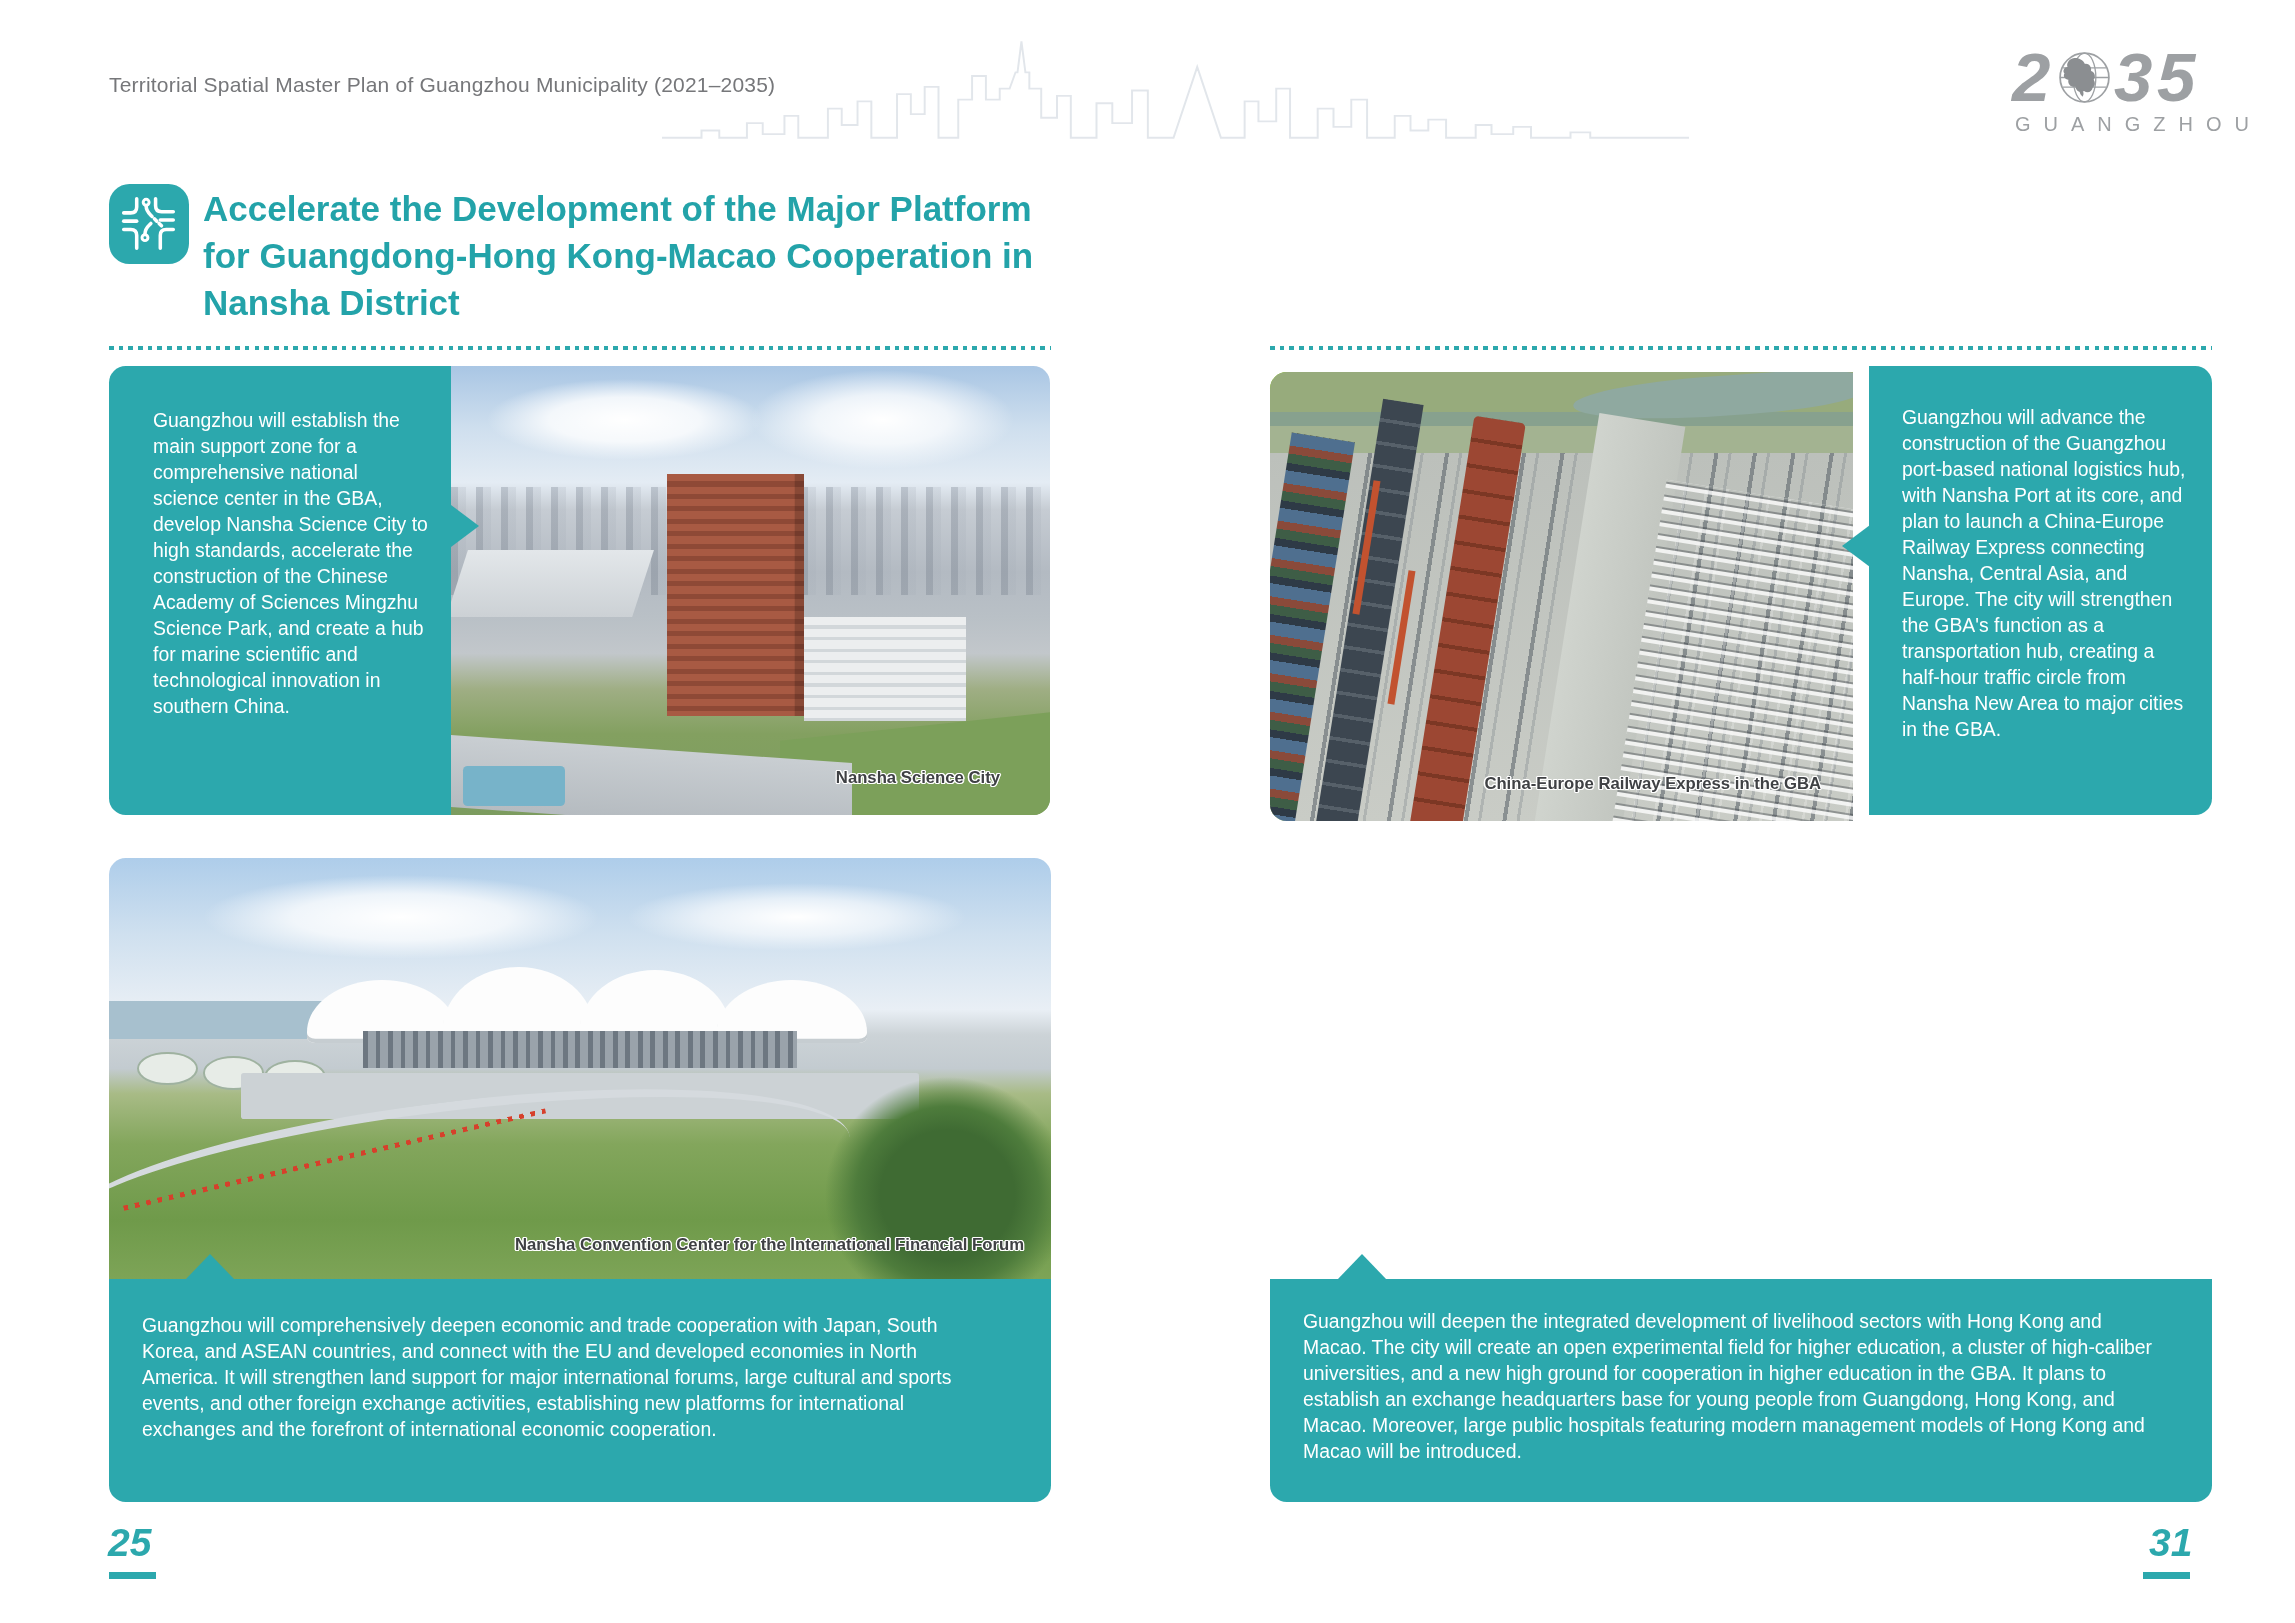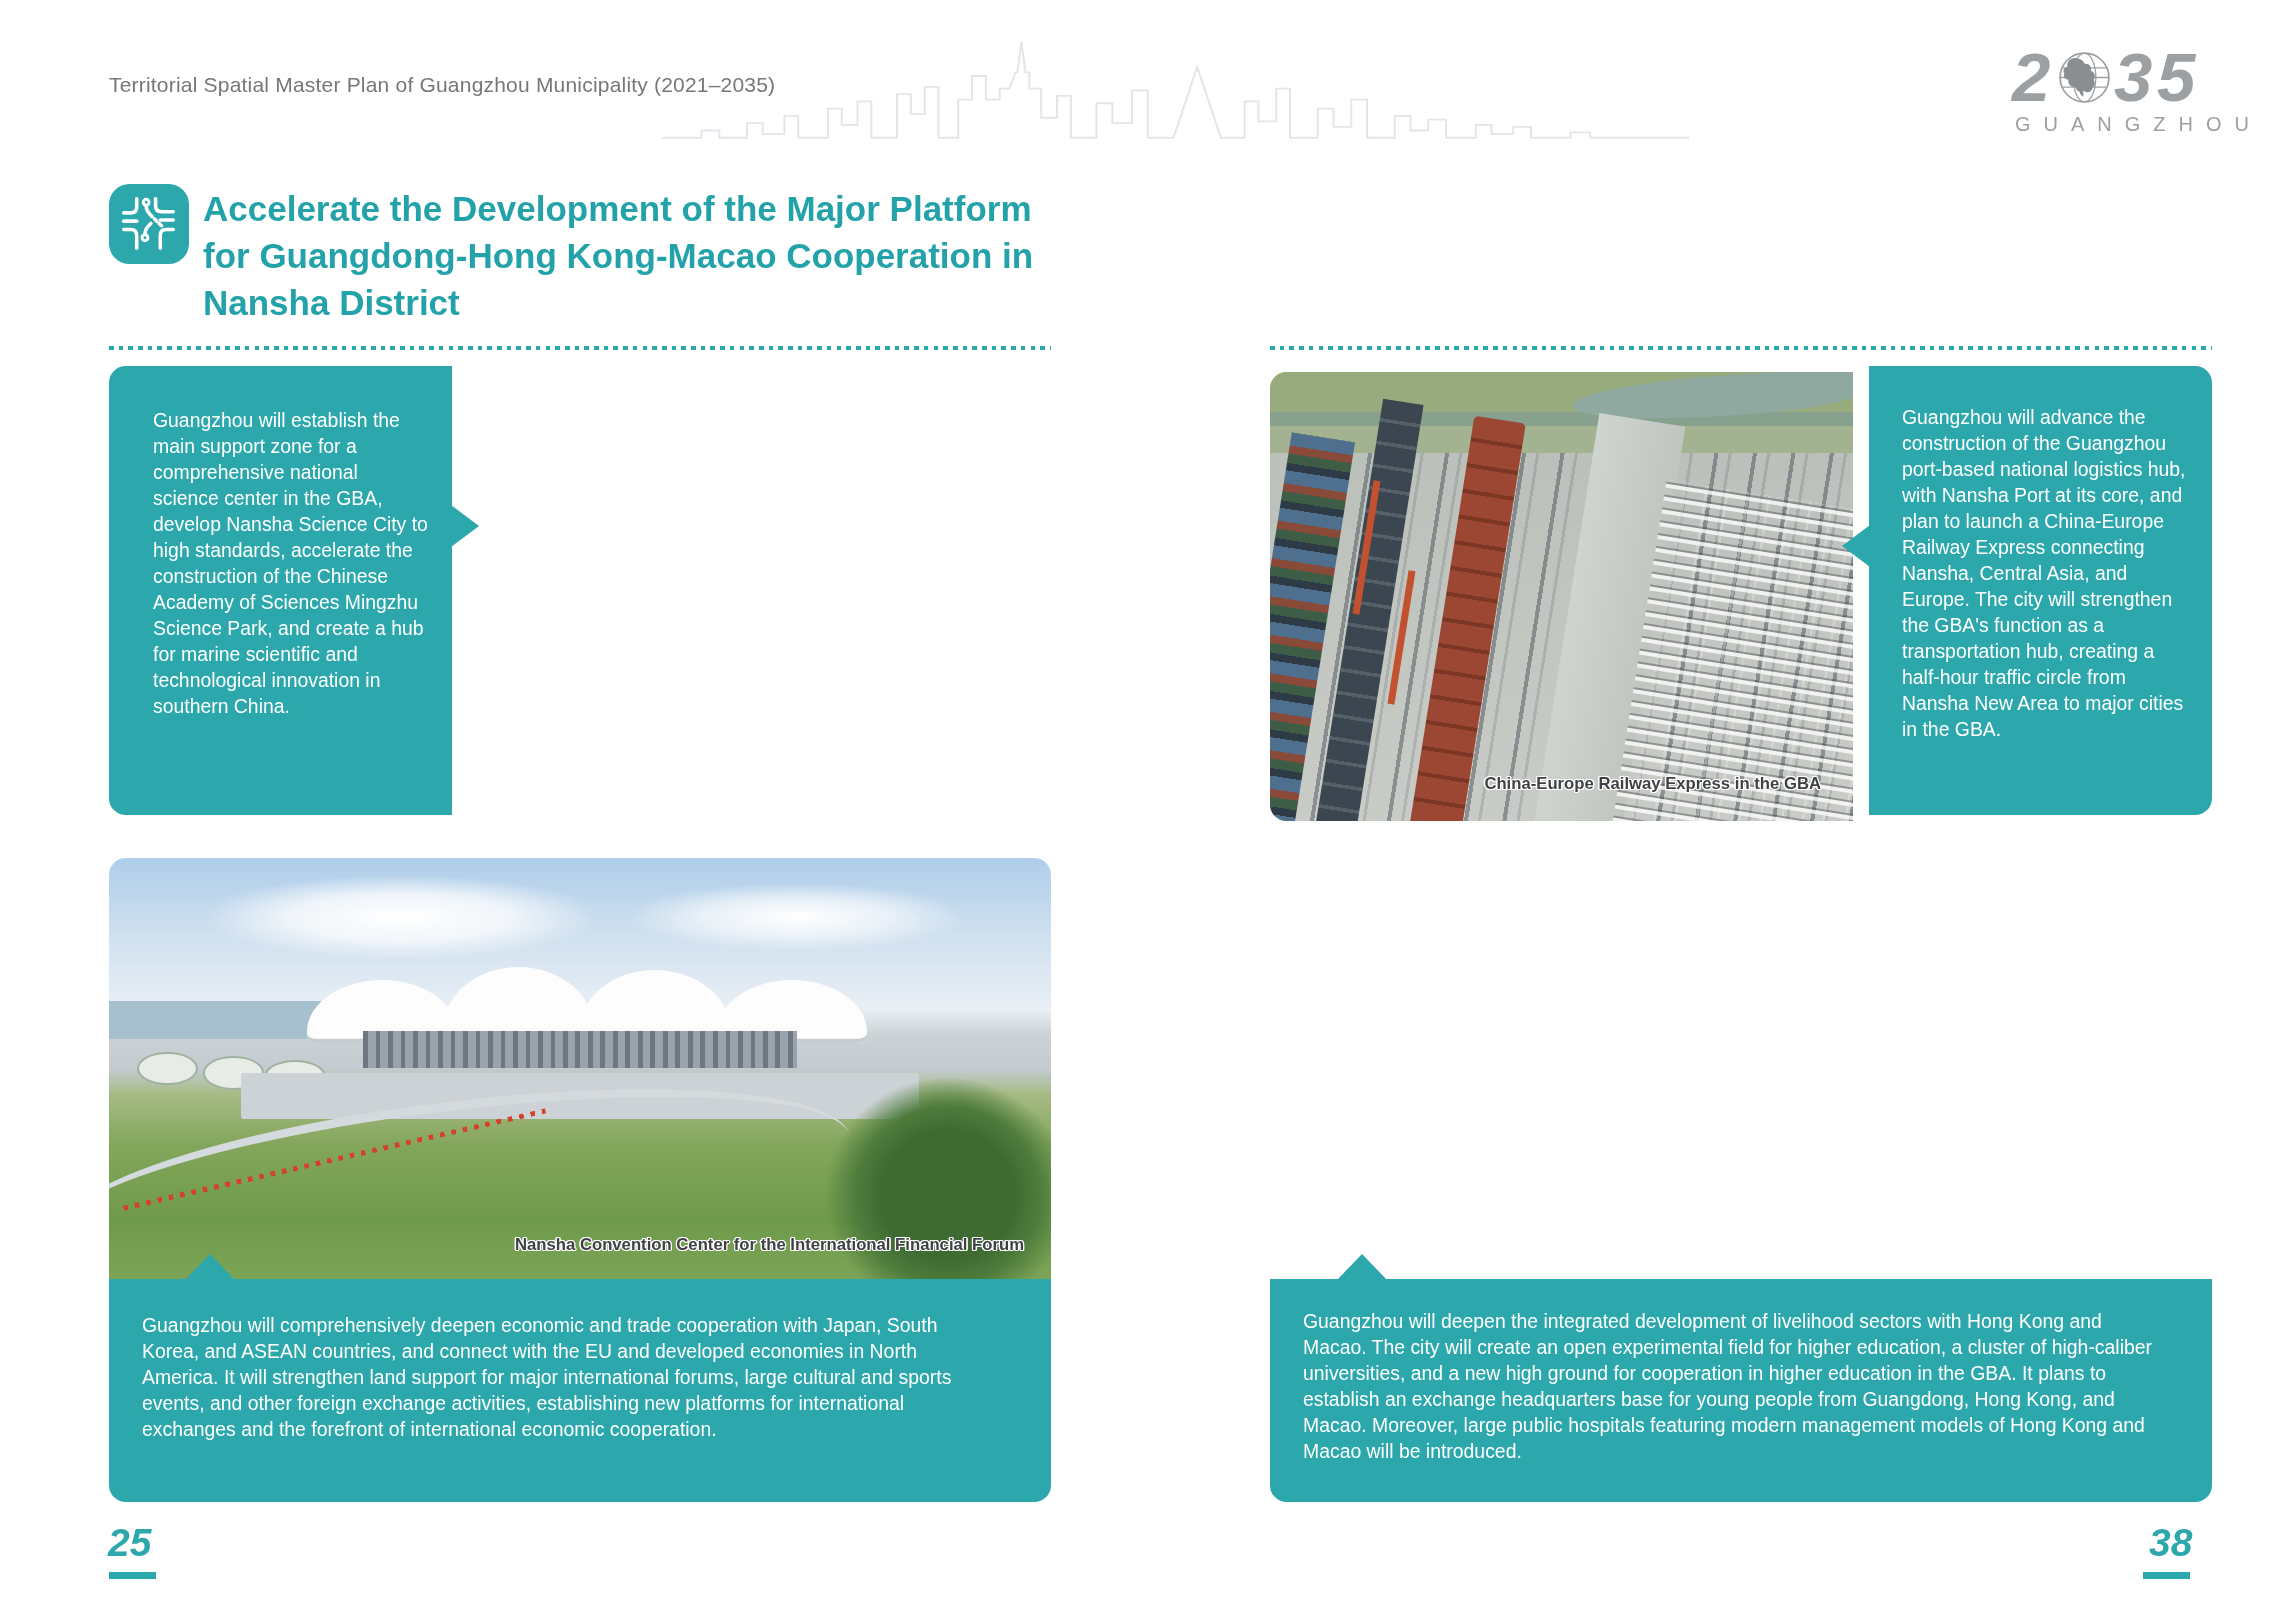--- a/index.html
+++ b/index.html
@@ -160,20 +160,32 @@
       <circle cx="44" cy="74" r="5" stroke-width="5"></circle>
     </svg>
   </div>
   <div class="abs section-title">Accelerate the Development of the Major Platform for Guangdong-Hong Kong-Macao Cooperation in Nansha District</div>
   <div class="abs dotted dotted-left"></div>
   <div class="abs dotted dotted-right"></div>
 
   <div class="abs info-box box1">
     <div class="info-text">Guangzhou will establish the main support zone for a comprehensive national science center in the GBA, develop Nansha Science City to high standards, accelerate the construction of the Chinese Academy of Sciences Mingzhu Science Park, and create a hub for marine scientific and technological innovation in southern China.</div>
   </div>
+  <div class="abs photo photo1">
+    <div class="p1-cloud1"></div>
+    <div class="p1-cloud2"></div>
+    <div class="p1-cityband"></div>
+    <div class="p1-bigroof"></div>
+    <div class="p1-redtower"></div>
+    <div class="p1-annex"></div>
+    <div class="p1-lawn"></div>
+    <div class="p1-road"></div>
+    <div class="p1-pool"></div>
+    <div class="caption cap1">Nansha Science City</div>
+  </div>
   <div class="abs ptr ptr-right"></div>
 
   <div class="abs photo photo2">
     <div class="p2-fields"></div>
     <div class="p2-river"></div>
     <div class="p2-yard"></div>
     <div class="p2-containers"></div>
     <div class="p2-train-dark"></div>
     <div class="p2-train-red"></div>
     <div class="p2-crane1"></div>
@@ -212,17 +224,17 @@
   </div>
   <div class="abs ptr ptr-up1"></div>
 
   <div class="abs info-box box4">
     <div class="info-text">Guangzhou will deepen the integrated development of livelihood sectors with Hong Kong and Macao. The city will create an open experimental field for higher education, a cluster of high-caliber universities, and a new high ground for cooperation in higher education in the GBA. It plans to establish an exchange headquarters base for young people from Guangdong, Hong Kong, and Macao. Moreover, large public hospitals featuring modern management models of Hong Kong and Macao will be introduced.</div>
   </div>
   <div class="abs ptr ptr-up2"></div>
 
   <div class="abs page-num pn-left">25</div>
   <div class="abs pn-bar pn-bar-left"></div>
-  <div class="abs page-num pn-right">38</div>
+  <div class="abs page-num pn-right">31</div>
   <div class="abs pn-bar pn-bar-right"></div>
 
 </div>
 
 
 </body></html>

